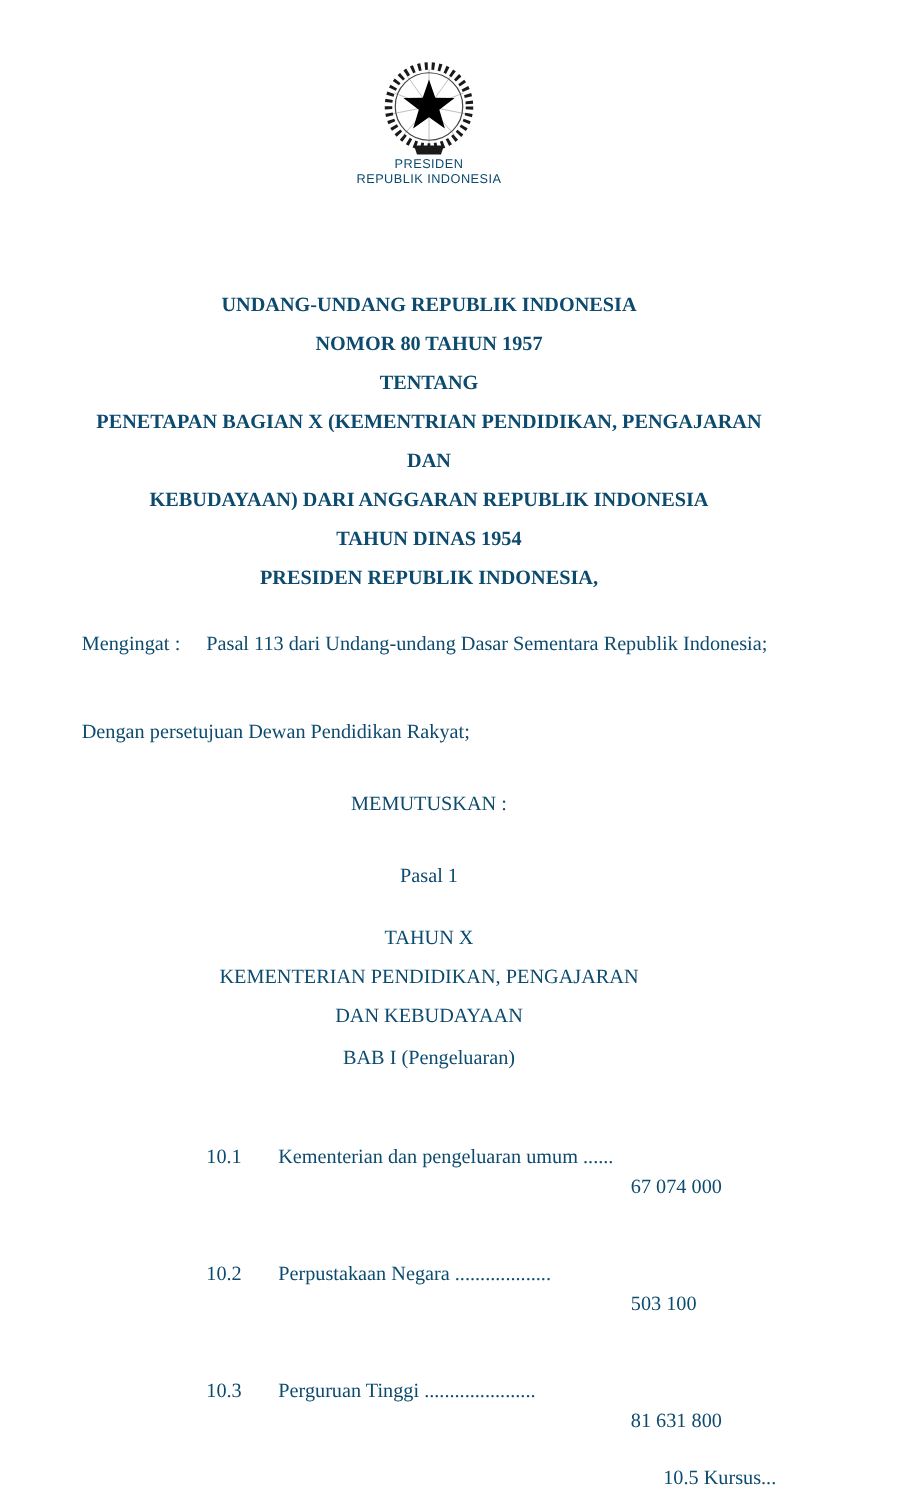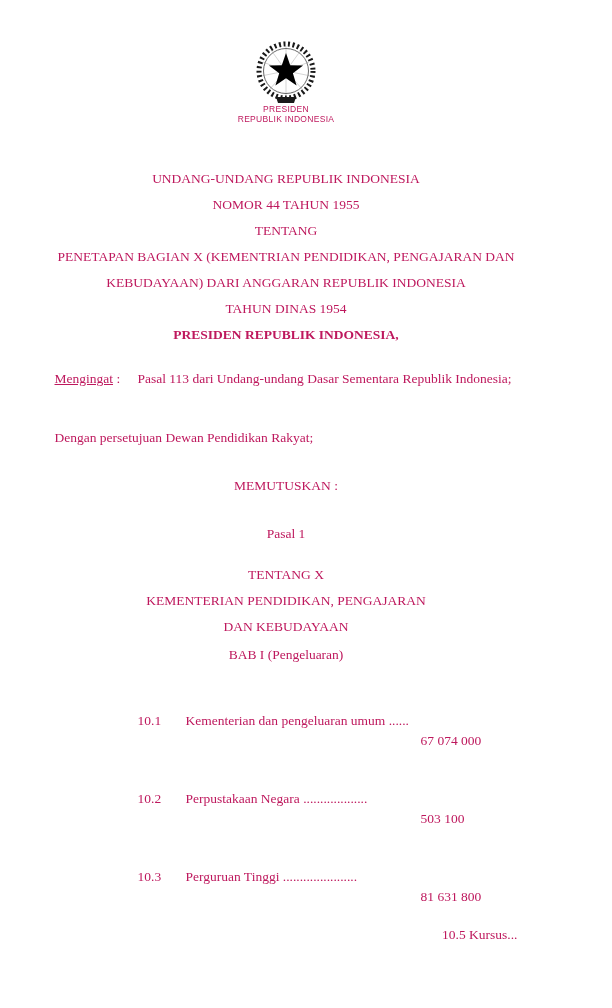--- a/index.html
+++ b/index.html
@@ -6,59 +6,59 @@
     margin: 0;
     padding: 0;
     background: #ffffff;
   }
   .page {
     position: relative;
     width: 567px;
     height: 1008px;
     margin: 0 auto;
     background: #ffffff;
-    color: #be185d;
+    color: #0c4a6e;
     font-family: "Liberation Serif", serif;
     font-size: 13.5px;
     box-sizing: border-box;
     padding: 38px 72px 20px 32px;
     overflow: hidden;
   }
 
   
   .seal-wrap { text-align: center; }
   .seal-wrap svg { display: block; margin: 0 auto; }
   .seal-text {
     font-family: "Liberation Sans", sans-serif;
     font-size: 8.5px;
     line-height: 10px;
     letter-spacing: 0.3px;
   }
 
   
   .title-block {
-    margin-top: 42px;
-    text-align: center;
-    font-weight: normal;
+    margin-top: 66px;
+    text-align: center;
+    font-weight: bold;
     line-height: 26px;
   }
 
   .presiden-line {
     margin-top: 4px;
     text-align: center;
     font-weight: bold;
     line-height: 18px;
   }
 
   .considering {
     margin-top: 26px;
     display: flex;
     line-height: 18px;
   }
-  .considering .c-label { width: 62px; text-decoration: underline; }
+  .considering .c-label { width: 62px; }
   .considering .c-colon { width: 21px; text-align: left; }
   .considering .c-text { flex: 1; }
 
   .approval {
     margin-top: 41px;
     line-height: 18px;
   }
 
   .memutuskan {
     margin-top: 30px;
@@ -138,21 +138,21 @@
       <polygon fill="#000000" points="43,15 47.2,27.2 60.1,27.4 49.9,35.2 53.6,47.6 43,40.2 32.4,47.6 36.2,35.2 25.9,27.4 38.8,27.2"></polygon>
 
       <path d="M33,59 L53,59 L51,65 L35,65 Z" fill="#1a1a1a"></path>
     </svg>
     <div class="seal-text">PRESIDEN</div>
     <div class="seal-text">REPUBLIK INDONESIA</div>
   </div>
 
   <div class="title-block">
     <div>UNDANG-UNDANG REPUBLIK INDONESIA</div>
-    <div>NOMOR 44 TAHUN 1955</div>
+    <div>NOMOR 80 TAHUN 1957</div>
     <div>TENTANG</div>
     <div>PENETAPAN BAGIAN X (KEMENTRIAN PENDIDIKAN, PENGAJARAN DAN</div>
     <div>KEBUDAYAAN) DARI ANGGARAN REPUBLIK INDONESIA</div>
     <div>TAHUN DINAS 1954</div>
   </div>
 
   <div class="presiden-line">PRESIDEN REPUBLIK INDONESIA,</div>
 
   <div class="considering">
     <span class="c-label">Mengingat</span>
@@ -161,21 +161,21 @@
   </div>
 
   <div class="approval">Dengan persetujuan Dewan Pendidikan Rakyat;</div>
 
   <div class="memutuskan">MEMUTUSKAN :</div>
 
   <div class="pasal">Pasal 1</div>
 
 
   <div class="bagian-block">
-    <div>TENTANG X</div>
+    <div>TAHUN X</div>
     <div>KEMENTERIAN PENDIDIKAN, PENGAJARAN</div>
     <div>DAN KEBUDAYAAN</div>
   </div>
 
   <div class="bab-heading">BAB I (Pengeluaran)</div>
 
   <div class="budget">
     <div class="budget-row">
       <span class="b-code">10.1</span>
       <span class="b-label">Kementerian dan pengeluaran umum ......</span>

